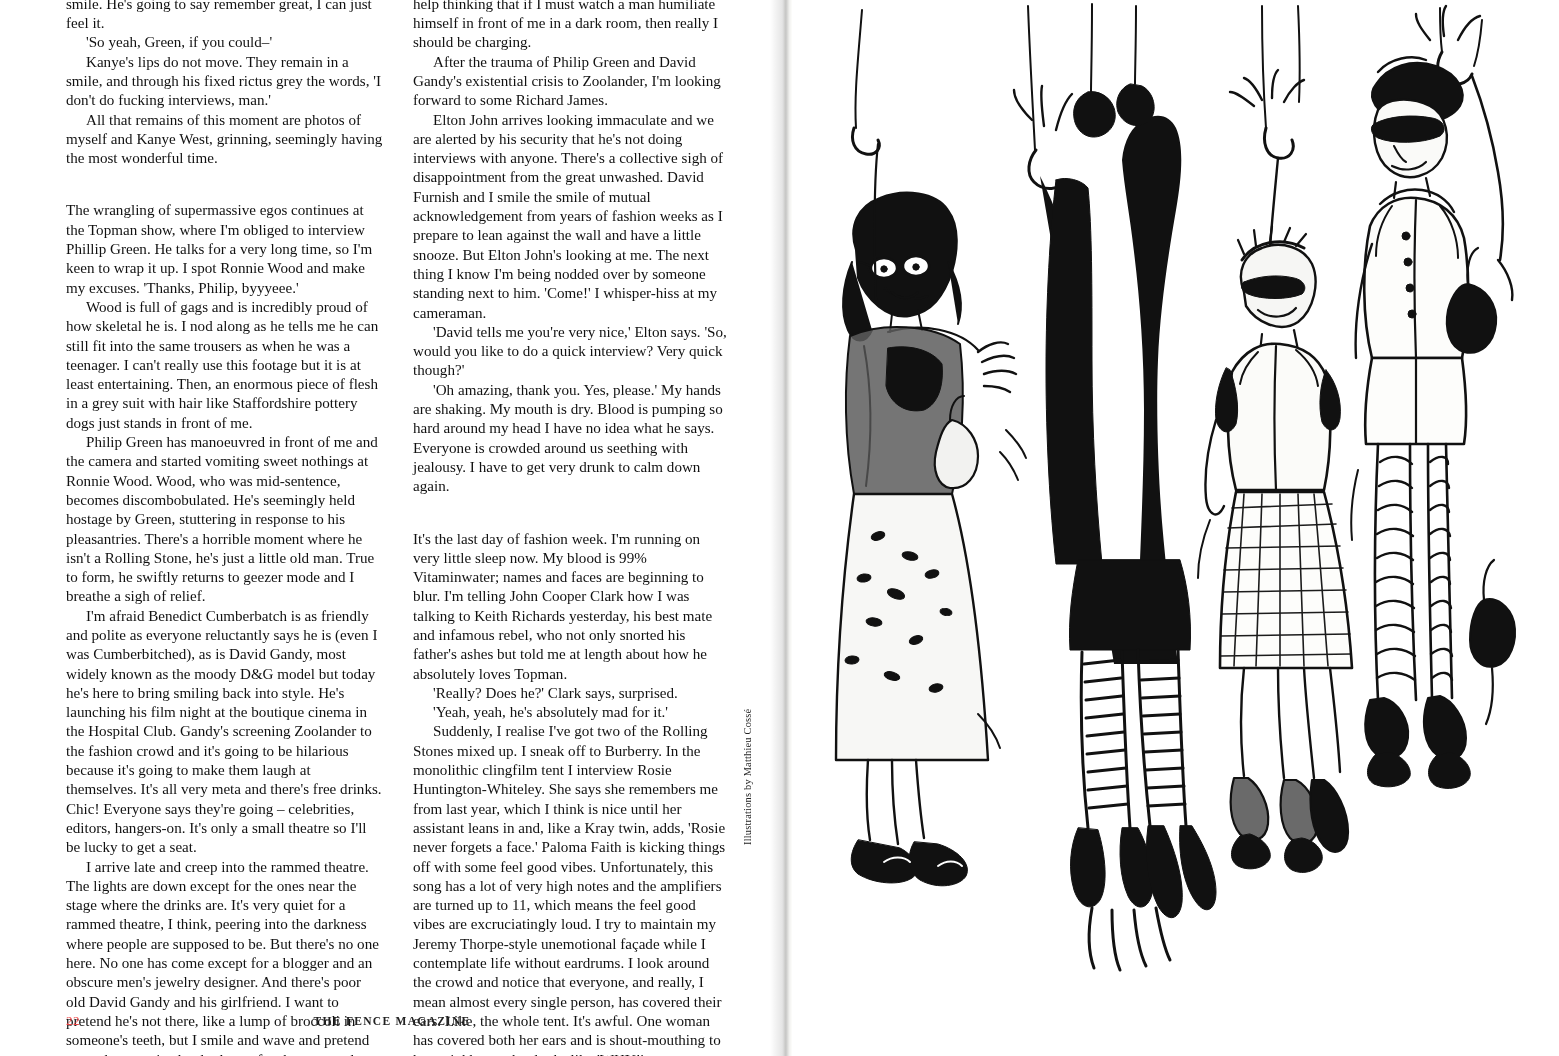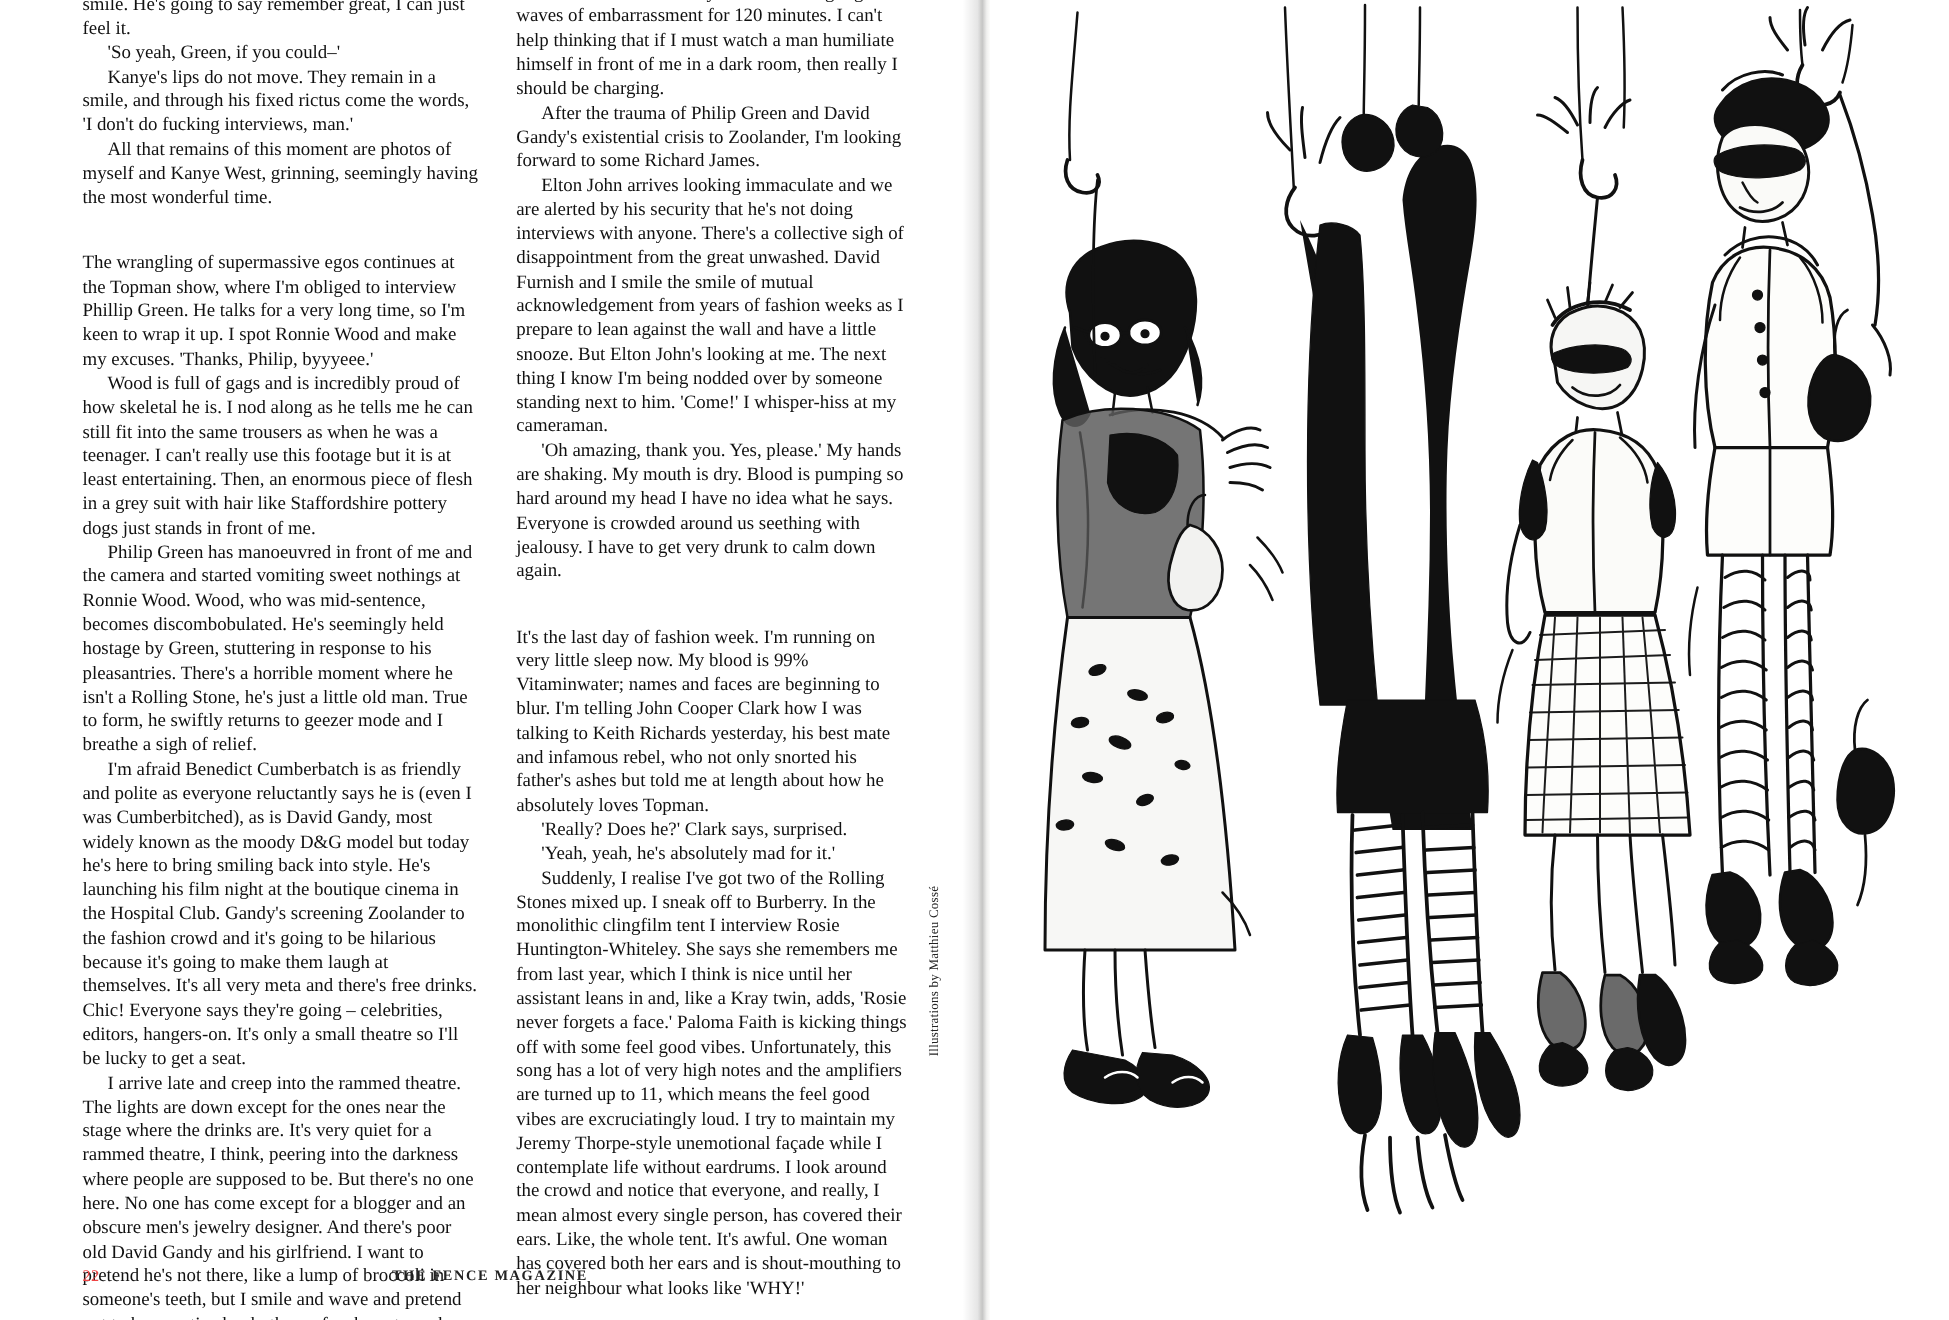--- a/index.html
+++ b/index.html
@@ -116,33 +116,34 @@
 <div id="spread">
 
   <div id="text-page">
 
     <div id="columns">
 
       <div class="column">
         <p>my microphone, I assume we're about to start talking. In fact, I'm about to witness an incredible feat of human weirdness.</p>
         <p class="indent">Kanye is smiling. It's an absolutely massive smile. He's going to say remember great, I can just feel it.</p>
         <p class="indent">'So yeah, Green, if you could–'</p>
-        <p class="indent">Kanye's lips do not move. They remain in a smile, and through his fixed rictus come the words, 'I don't do fucking interviews, man.'</p>
+        <p class="indent">Kanye's lips do not move. They remain in a smile, and through his fixed rictus grey the words, 'I don't do fucking interviews, man.'</p>
         <p class="indent">All that remains of this moment are photos of myself and Kanye West, grinning, seemingly having the most wonderful time.</p>
         <p class="gap">The wrangling of supermassive egos continues at the Topman show, where I'm obliged to interview Phillip Green. He talks for a very long time, so I'm keen to wrap it up. I spot Ronnie Wood and make my excuses. 'Thanks, Philip, byyyeee.'</p>
         <p class="indent">Wood is full of gags and is incredibly proud of how skeletal he is. I nod along as he tells me he can still fit into the same trousers as when he was a teenager. I can't really use this footage but it is at least entertaining. Then, an enormous piece of flesh in a grey suit with hair like Staffordshire pottery dogs just stands in front of me.</p>
         <p class="indent">Philip Green has manoeuvred in front of me and the camera and started vomiting sweet nothings at Ronnie Wood. Wood, who was mid-sentence, becomes discombobulated. He's seemingly held hostage by Green, stuttering in response to his pleasantries. There's a horrible moment where he isn't a Rolling Stone, he's just a little old man. True to form, he swiftly returns to geezer mode and I breathe a sigh of relief.</p>
         <p class="indent">I'm afraid Benedict Cumberbatch is as friendly and polite as everyone reluctantly says he is (even I was Cumberbitched), as is David Gandy, most widely known as the moody D&amp;G model but today he's here to bring smiling back into style. He's launching his film night at the boutique cinema in the Hospital Club. Gandy's screening Zoolander to the fashion crowd and it's going to be hilarious because it's going to make them laugh at themselves. It's all very meta and there's free drinks. Chic! Everyone says they're going – celebrities, editors, hangers-on. It's only a small theatre so I'll be lucky to get a seat.</p>
         <p class="indent">I arrive late and creep into the rammed theatre. The lights are down except for the ones near the stage where the drinks are. It's very quiet for a rammed theatre, I think, peering into the darkness where people are supposed to be. But there's no one here. No one has come except for a blogger and an obscure men's jewelry designer. And there's poor old David Gandy and his girlfriend. I want to pretend he's not there, like a lump of broccoli in someone's teeth, but I smile and wave and pretend not to have noticed only three of us have turned up. I came for the screenplay, anyway, I tell myself. Except, the film is not as funny as I remember.</p>
       </div>
 
       <div class="column">
         <p>I watch the back of Gandy's head emitting regular waves of embarrassment for 120 minutes. I can't help thinking that if I must watch a man humiliate himself in front of me in a dark room, then really I should be charging.</p>
         <p class="indent">After the trauma of Philip Green and David Gandy's existential crisis to Zoolander, I'm looking forward to some Richard James.</p>
         <p class="indent">Elton John arrives looking immaculate and we are alerted by his security that he's not doing interviews with anyone. There's a collective sigh of disappointment from the great unwashed. David Furnish and I smile the smile of mutual acknowledgement from years of fashion weeks as I prepare to lean against the wall and have a little snooze. But Elton John's looking at me. The next thing I know I'm being nodded over by someone standing next to him. 'Come!' I whisper-hiss at my cameraman.</p>
+        <p class="indent">'David tells me you're very nice,' Elton says. 'So, would you like to do a quick interview? Very quick though?'</p>
         <p class="indent">'Oh amazing, thank you. Yes, please.' My hands are shaking. My mouth is dry. Blood is pumping so hard around my head I have no idea what he says. Everyone is crowded around us seething with jealousy. I have to get very drunk to calm down again.</p>
         <p class="gap">It's the last day of fashion week. I'm running on very little sleep now. My blood is 99% Vitaminwater; names and faces are beginning to blur. I'm telling John Cooper Clark how I was talking to Keith Richards yesterday, his best mate and infamous rebel, who not only snorted his father's ashes but told me at length about how he absolutely loves Topman.</p>
         <p class="indent">'Really? Does he?' Clark says, surprised.</p>
         <p class="indent">'Yeah, yeah, he's absolutely mad for it.'</p>
         <p class="indent">Suddenly, I realise I've got two of the Rolling Stones mixed up. I sneak off to Burberry. In the monolithic clingfilm tent I interview Rosie Huntington-Whiteley. She says she remembers me from last year, which I think is nice until her assistant leans in and, like a Kray twin, adds, 'Rosie never forgets a face.' Paloma Faith is kicking things off with some feel good vibes. Unfortunately, this song has a lot of very high notes and the amplifiers are turned up to 11, which means the feel good vibes are excruciatingly loud. I try to maintain my Jeremy Thorpe-style unemotional façade while I contemplate life without eardrums. I look around the crowd and notice that everyone, and really, I mean almost every single person, has covered their ears. Like, the whole tent. It's awful. One woman has covered both her ears and is shout-mouthing to her neighbour what looks like 'WHY!'</p>
 
       </div>
 
     </div>
 

